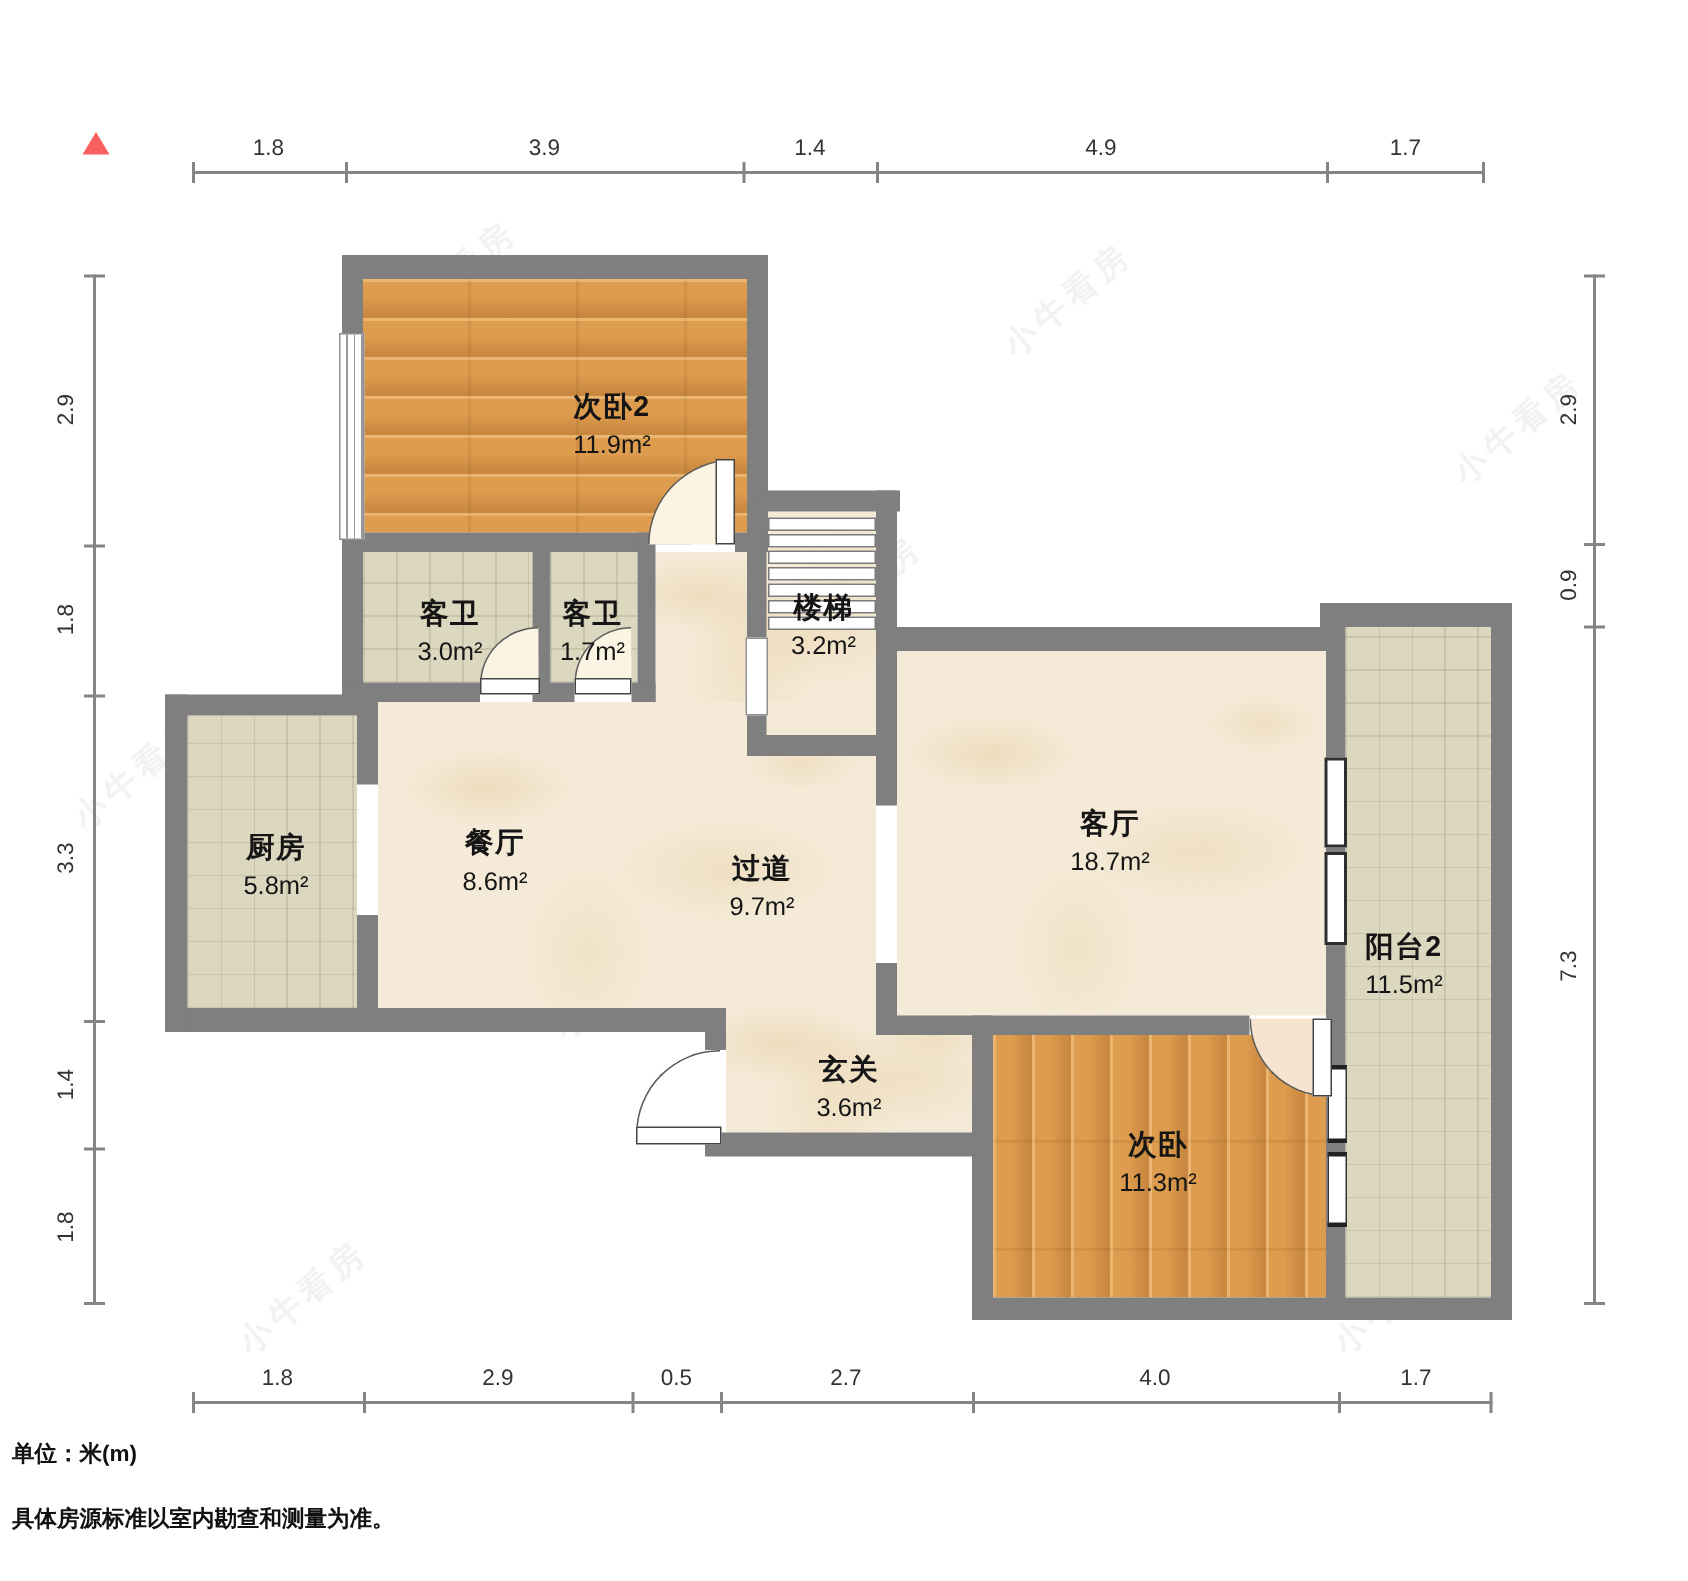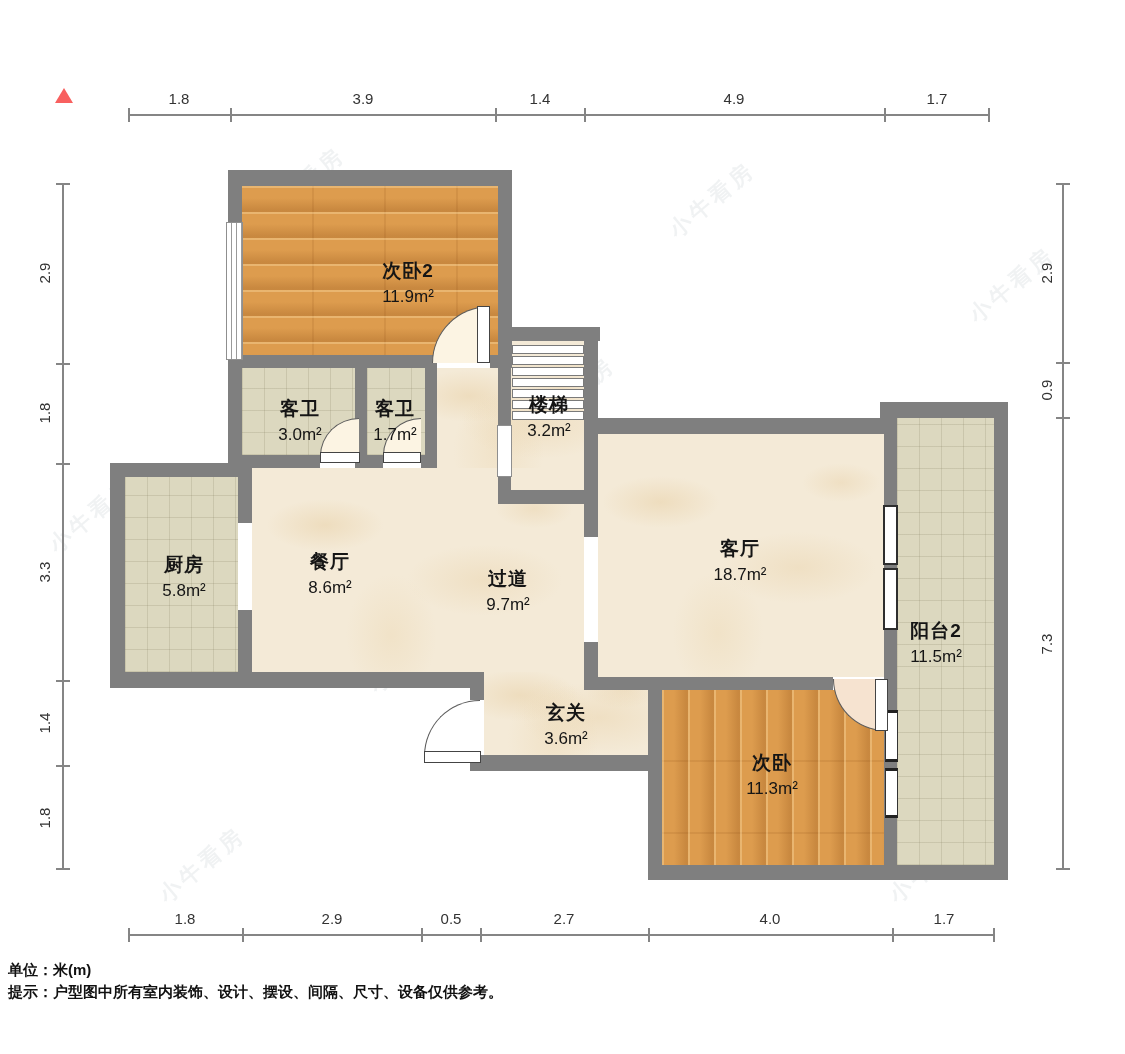--- a/index.html
+++ b/index.html
@@ -251,15 +251,15 @@
     <div class="tick-h" style="left:1056px;top:183px;"></div>
     <div class="tick-h" style="left:1056px;top:362px;"></div>
     <div class="tick-h" style="left:1056px;top:417px;"></div>
     <div class="tick-h" style="left:1056px;top:868px;"></div>
     <div class="dim-label-rot" style="left:1046px;top:273px;">2.9</div>
     <div class="dim-label-rot" style="left:1046px;top:390px;">0.9</div>
     <div class="dim-label-rot" style="left:1046px;top:644px;">7.3</div>
   </div>
 
   <div class="footer-text" style="top:960px;">单位：米(m)</div>
-  <div class="footer-text" style="top:982px;">提示：户型图中所有室内装饰、设计、摆设、间隔、尺寸、设备仅供参考。</div>
+  <div class="footer-text" style="top:1003px;">具体房源标准以室内勘查和测量为准。</div>
 
 </div>
 
 </body></html>

